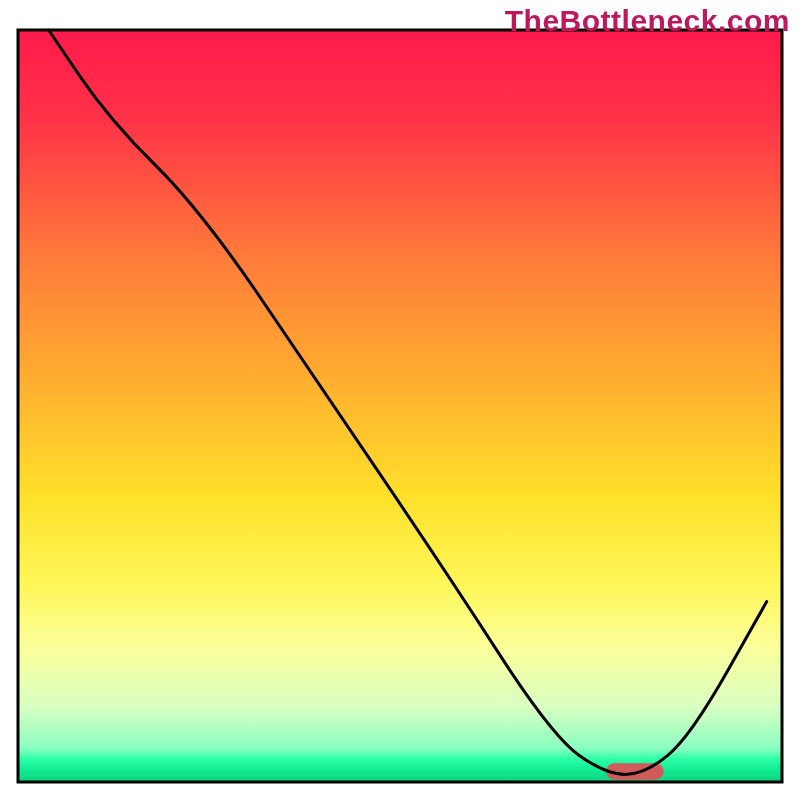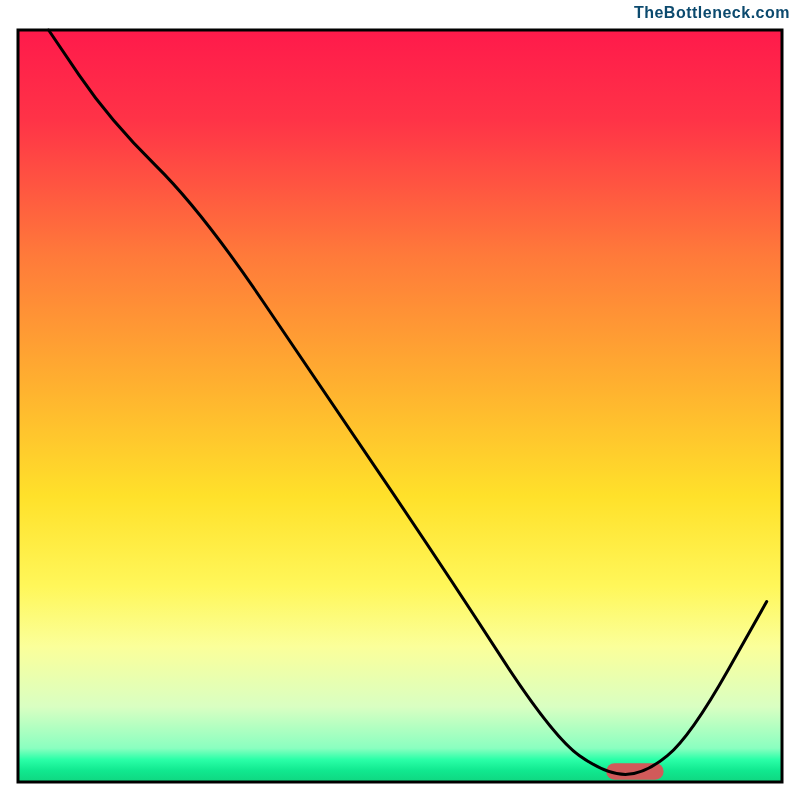--- a/index.html
+++ b/index.html
@@ -16,23 +16,23 @@
     height: 800px;
   }
   svg {
     display: block;
   }
   .watermark {
     position: absolute;
     top: 4px;
     right: 10px;
     font-family: Arial, Helvetica, sans-serif;
-    font-size: 16px;
+    font-size: 30px;
     font-weight: bold;
-    color: #0c4a6e;
+    color: #be185d;
     letter-spacing: 0.5px;
   }
 </style>
 </head>
 <body>
 
 <div class="chart-container">
   <svg id="chart-svg" width="800" height="800" viewBox="0 0 800 800">
       <defs>
         <linearGradient id="bg-grad" x1="0" y1="0" x2="0" y2="1">

